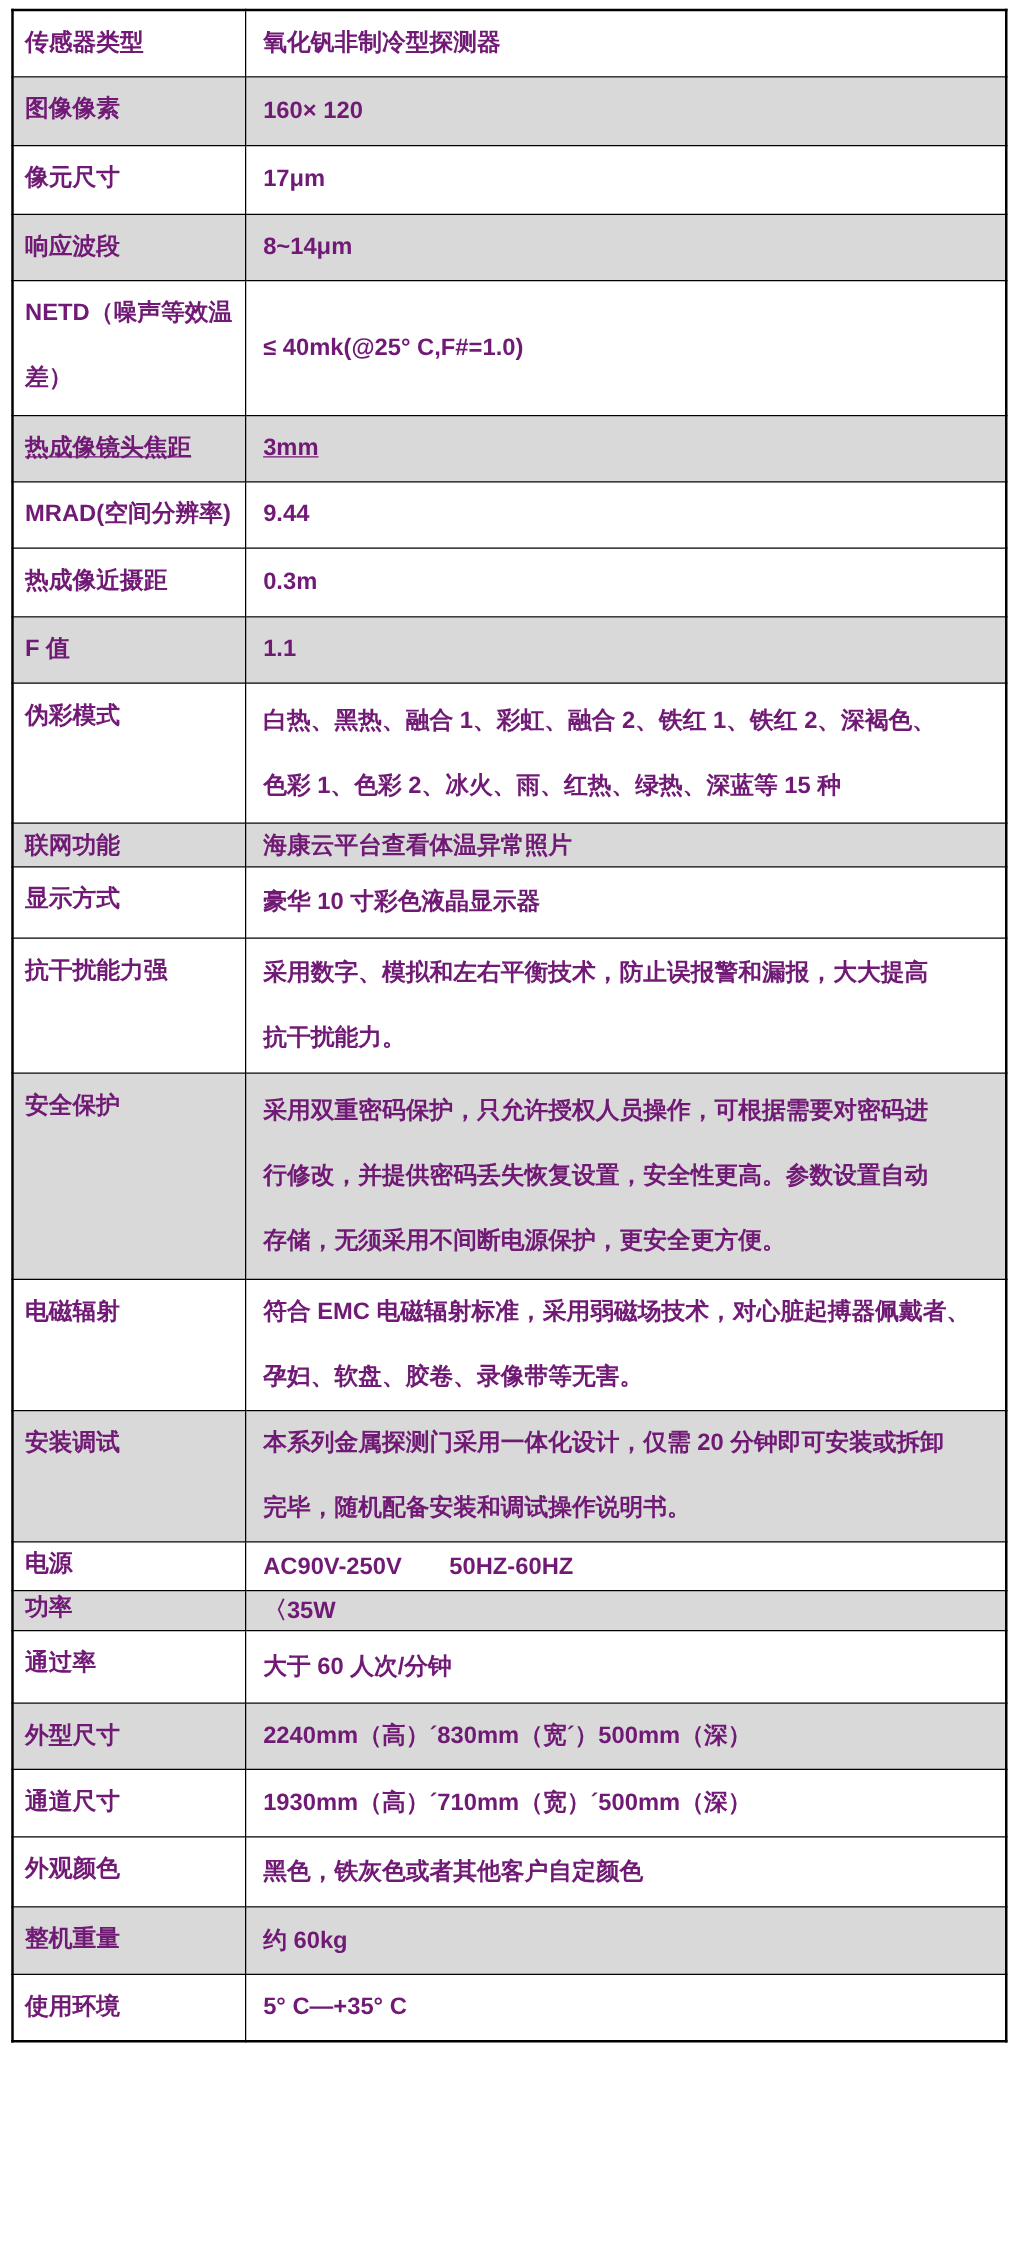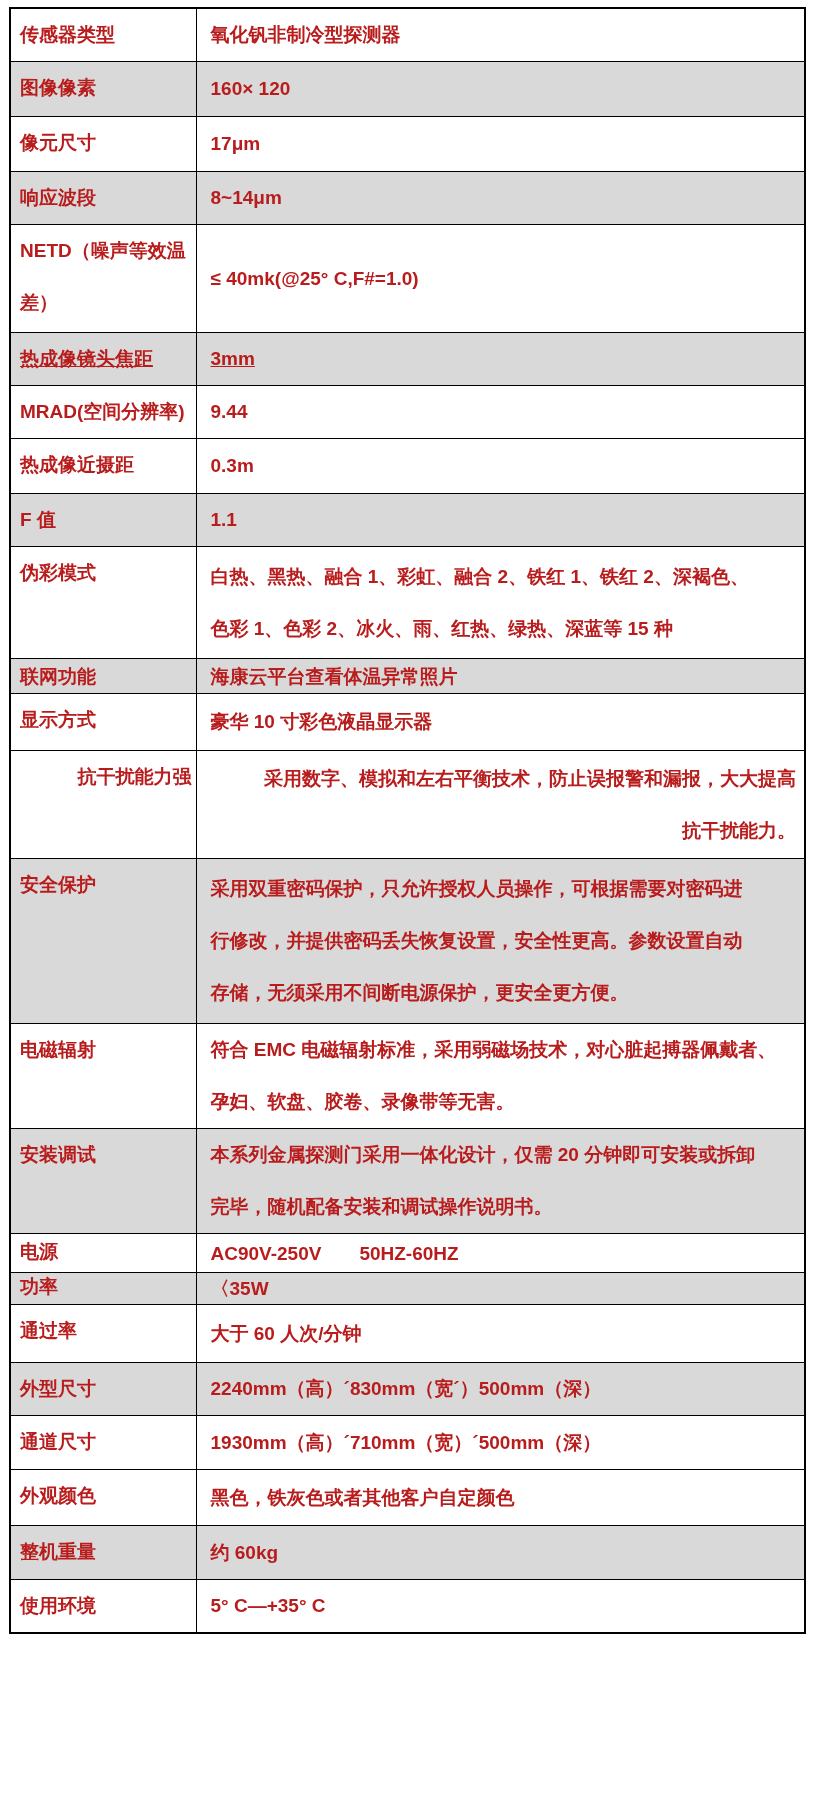--- a/index.html
+++ b/index.html
@@ -9,21 +9,21 @@
     width: 815px;
   }
   .page {
     width: 662px;
     height: 1800px;
     background: #ffffff;
     box-sizing: border-box;
     padding: 7px 9px;
     font-family: "Liberation Sans", "DejaVu Sans", sans-serif;
     font-weight: bold;
-    color: #b91c1c;
+    color: #701a75;
   }
   table.spec-table {
     width: 797px;
     border-collapse: collapse;
     table-layout: fixed;
     border: 2px solid #000000;
   }
   table.spec-table td {
     border: 1px solid #000000;
     box-sizing: border-box;
@@ -96,21 +96,21 @@
 色彩 1、色彩 2、冰火、雨、红热、绿热、深蓝等 15 种</td>
         </tr>
         <tr class="shaded short" style="height: 35px; --short-lh: 31px;">
           <td class="label-cell">联网功能</td>
           <td class="value-cell">海康云平台查看体温异常照片</td>
         </tr>
         <tr style="height: 57px;">
           <td class="label-cell">显示方式</td>
           <td class="value-cell">豪华 10 寸彩色液晶显示器</td>
         </tr>
-        <tr style="height: 108px; text-align: right;">
+        <tr style="height: 108px;">
           <td class="label-cell">抗干扰能力强</td>
           <td class="value-cell">采用数字、模拟和左右平衡技术，防止误报警和漏报，大大提高
 抗干扰能力。</td>
         </tr>
         <tr class="shaded" style="height: 165px;">
           <td class="label-cell">安全保护</td>
           <td class="value-cell">采用双重密码保护，只允许授权人员操作，可根据需要对密码进
 行修改，并提供密码丢失恢复设置，安全性更高。参数设置自动
 存储，无须采用不间断电源保护，更安全更方便。</td>
         </tr>

